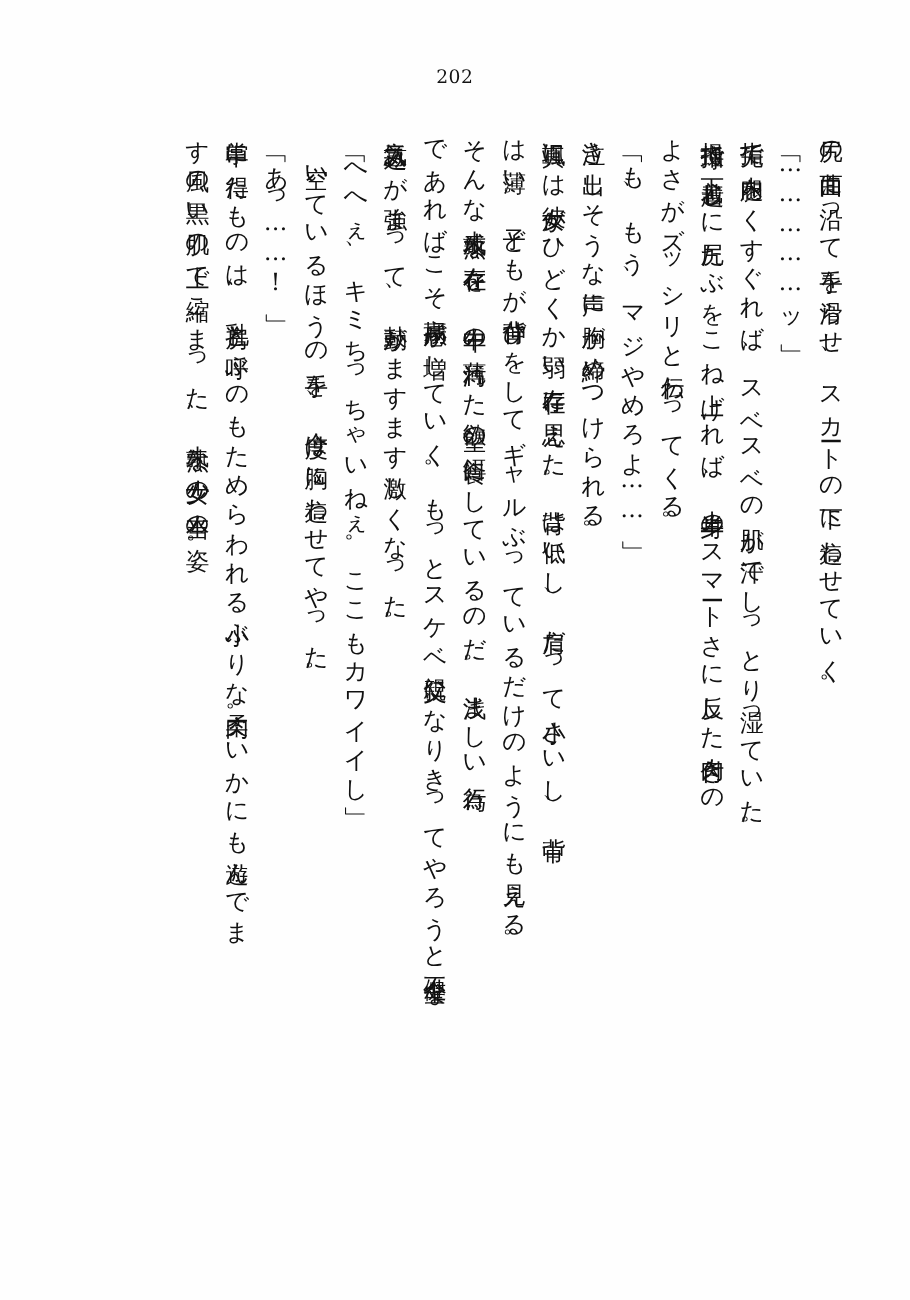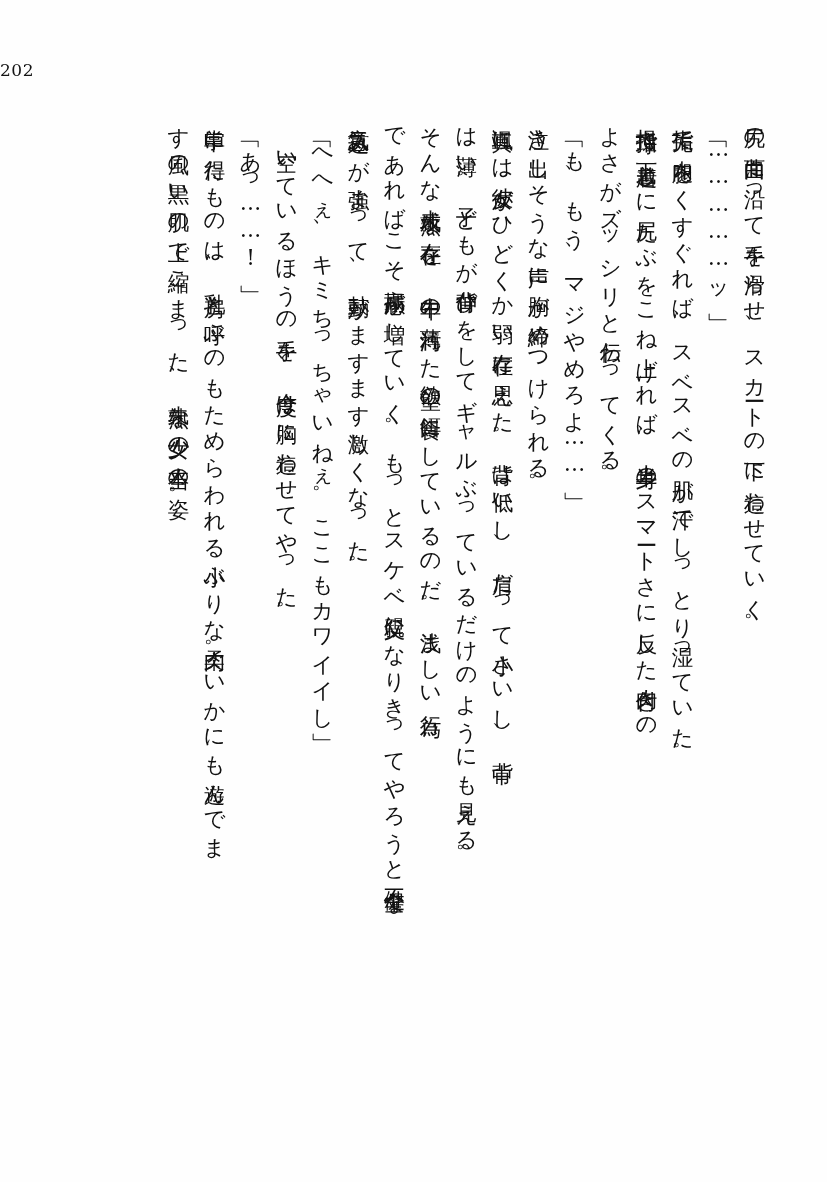--- a/index.html
+++ b/index.html
@@ -20,21 +20,21 @@
     position: absolute;
     inset: 0;
     background: #fefefe;
   }
 
   .page-number {
     position: absolute;
     top: 60px;
     left: 0;
     right: 0;
-    text-align: left;
+    text-align: center;
     font-size: 17px;
     letter-spacing: 0.5px;
     color: #141414;
     font-family: "DejaVu Serif", "Liberation Serif", serif;
   }
 
   
   .body-text {
     position: absolute;
     top: 112px;

